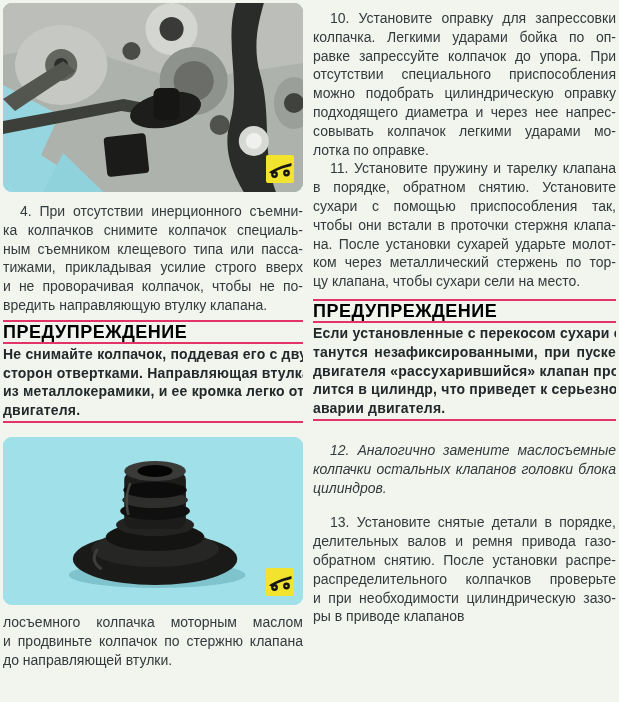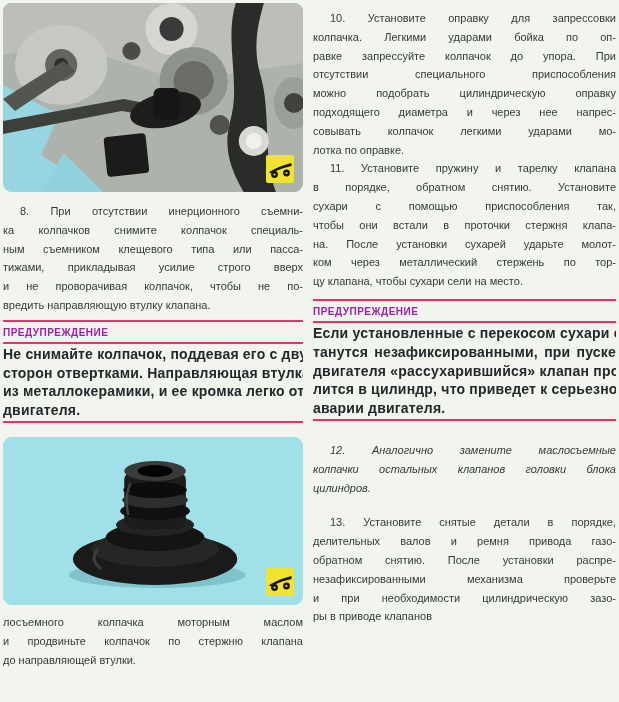--- a/index.html
+++ b/index.html
@@ -17,31 +17,31 @@
   .photo{position:relative;border-radius:9px;overflow:hidden;}
   .photo-1{height:189px;background:#96d6e0;}
   .photo-2{height:168px;margin-top:14px;background:#a0e0e8;}
   .photo svg.scene{display:block;width:100%;height:100%;}
   .photo-icon{position:absolute;right:9px;bottom:9px;width:28px;height:28px;display:block;}
 
   .para{margin-top:10px;}
   .para-first{margin-top:4px;}
   .para-after-warn{margin-top:20px;font-style:italic;}
   .ln{
-    font-size:11px;line-height:18.8px;
+    font-size:14px;line-height:18.8px;
     overflow:hidden;white-space:nowrap;
   }
   .j{text-align:justify;text-align-last:justify;}
   .ind{text-indent:17px;}
 
   .warn{margin-top:5px;}
   .rule{height:2px;background:#e23467;}
   .warn-title{
-    color:#a21caf;font-weight:bold;
-    font-size:10px;line-height:17px;
+    color:#000000;font-weight:bold;
+    font-size:18px;line-height:17px;
     letter-spacing:.5px;padding:2px 0 1px;
   }
   .warn-body{padding:1px 0;}
   .warn-body .ln{
     font-weight:bold;font-size:14px;line-height:18.8px;
     letter-spacing:.2px;color:#23282b;
   }
 </style>
 </head>
 <body>
@@ -80,21 +80,21 @@
         <rect width="28" height="28" rx="2" fill="#f2e32e"></rect>
         <path d="M3,17.5 C8,13.5 16,10.5 25.5,8 L25.5,11 C18,12.5 10,15.5 5.5,18.5 Z" fill="#151515"></path>
         <circle cx="8.5" cy="19.5" r="3.4" fill="#151515"></circle>
         <circle cx="20.5" cy="18" r="3.4" fill="#151515"></circle>
         <circle cx="8.5" cy="19.5" r="1.1" fill="#f2e32e"></circle>
         <circle cx="20.5" cy="18" r="1.1" fill="#f2e32e"></circle>
       </svg>
     </div>
 
     <div class="para">
-      <div class="ln j ind">8. При отсутствии инерционного съемни-</div>
+      <div class="ln j ind">4. При отсутствии инерционного съемни-</div>
       <div class="ln j">ка колпачков снимите колпачок специаль-</div>
       <div class="ln j">ным съемником клещевого типа или пасса-</div>
       <div class="ln j">тижами, прикладывая усилие строго вверх</div>
       <div class="ln j">и не проворачивая колпачок, чтобы не по-</div>
       <div class="ln">вредить направляющую втулку клапана.</div>
     </div>
 
     <div class="warn">
       <div class="rule"></div>
       <div class="warn-title">ПРЕДУПРЕЖДЕНИЕ</div>
@@ -183,19 +183,19 @@
     <div class="para para-after-warn">
       <div class="ln j ind">12. Аналогично замените маслосъемные</div>
       <div class="ln j">колпачки остальных клапанов головки блока</div>
       <div class="ln">цилиндров.</div>
     </div>
 
     <div class="para" style="margin-top:16px">
       <div class="ln j ind">13. Установите снятые детали в порядке,</div>
       <div class="ln j">делительных валов и ремня привода газо-</div>
       <div class="ln j">обратном снятию. После установки распре-</div>
-      <div class="ln j">незафиксированными механизма проверьте</div>
+      <div class="ln j">распределительного колпачков проверьте</div>
       <div class="ln j">и при необходимости цилиндрическую зазо-</div>
       <div class="ln">ры в приводе клапанов</div>
     </div>
 
   </div>
 </div>
 
 </body></html>

